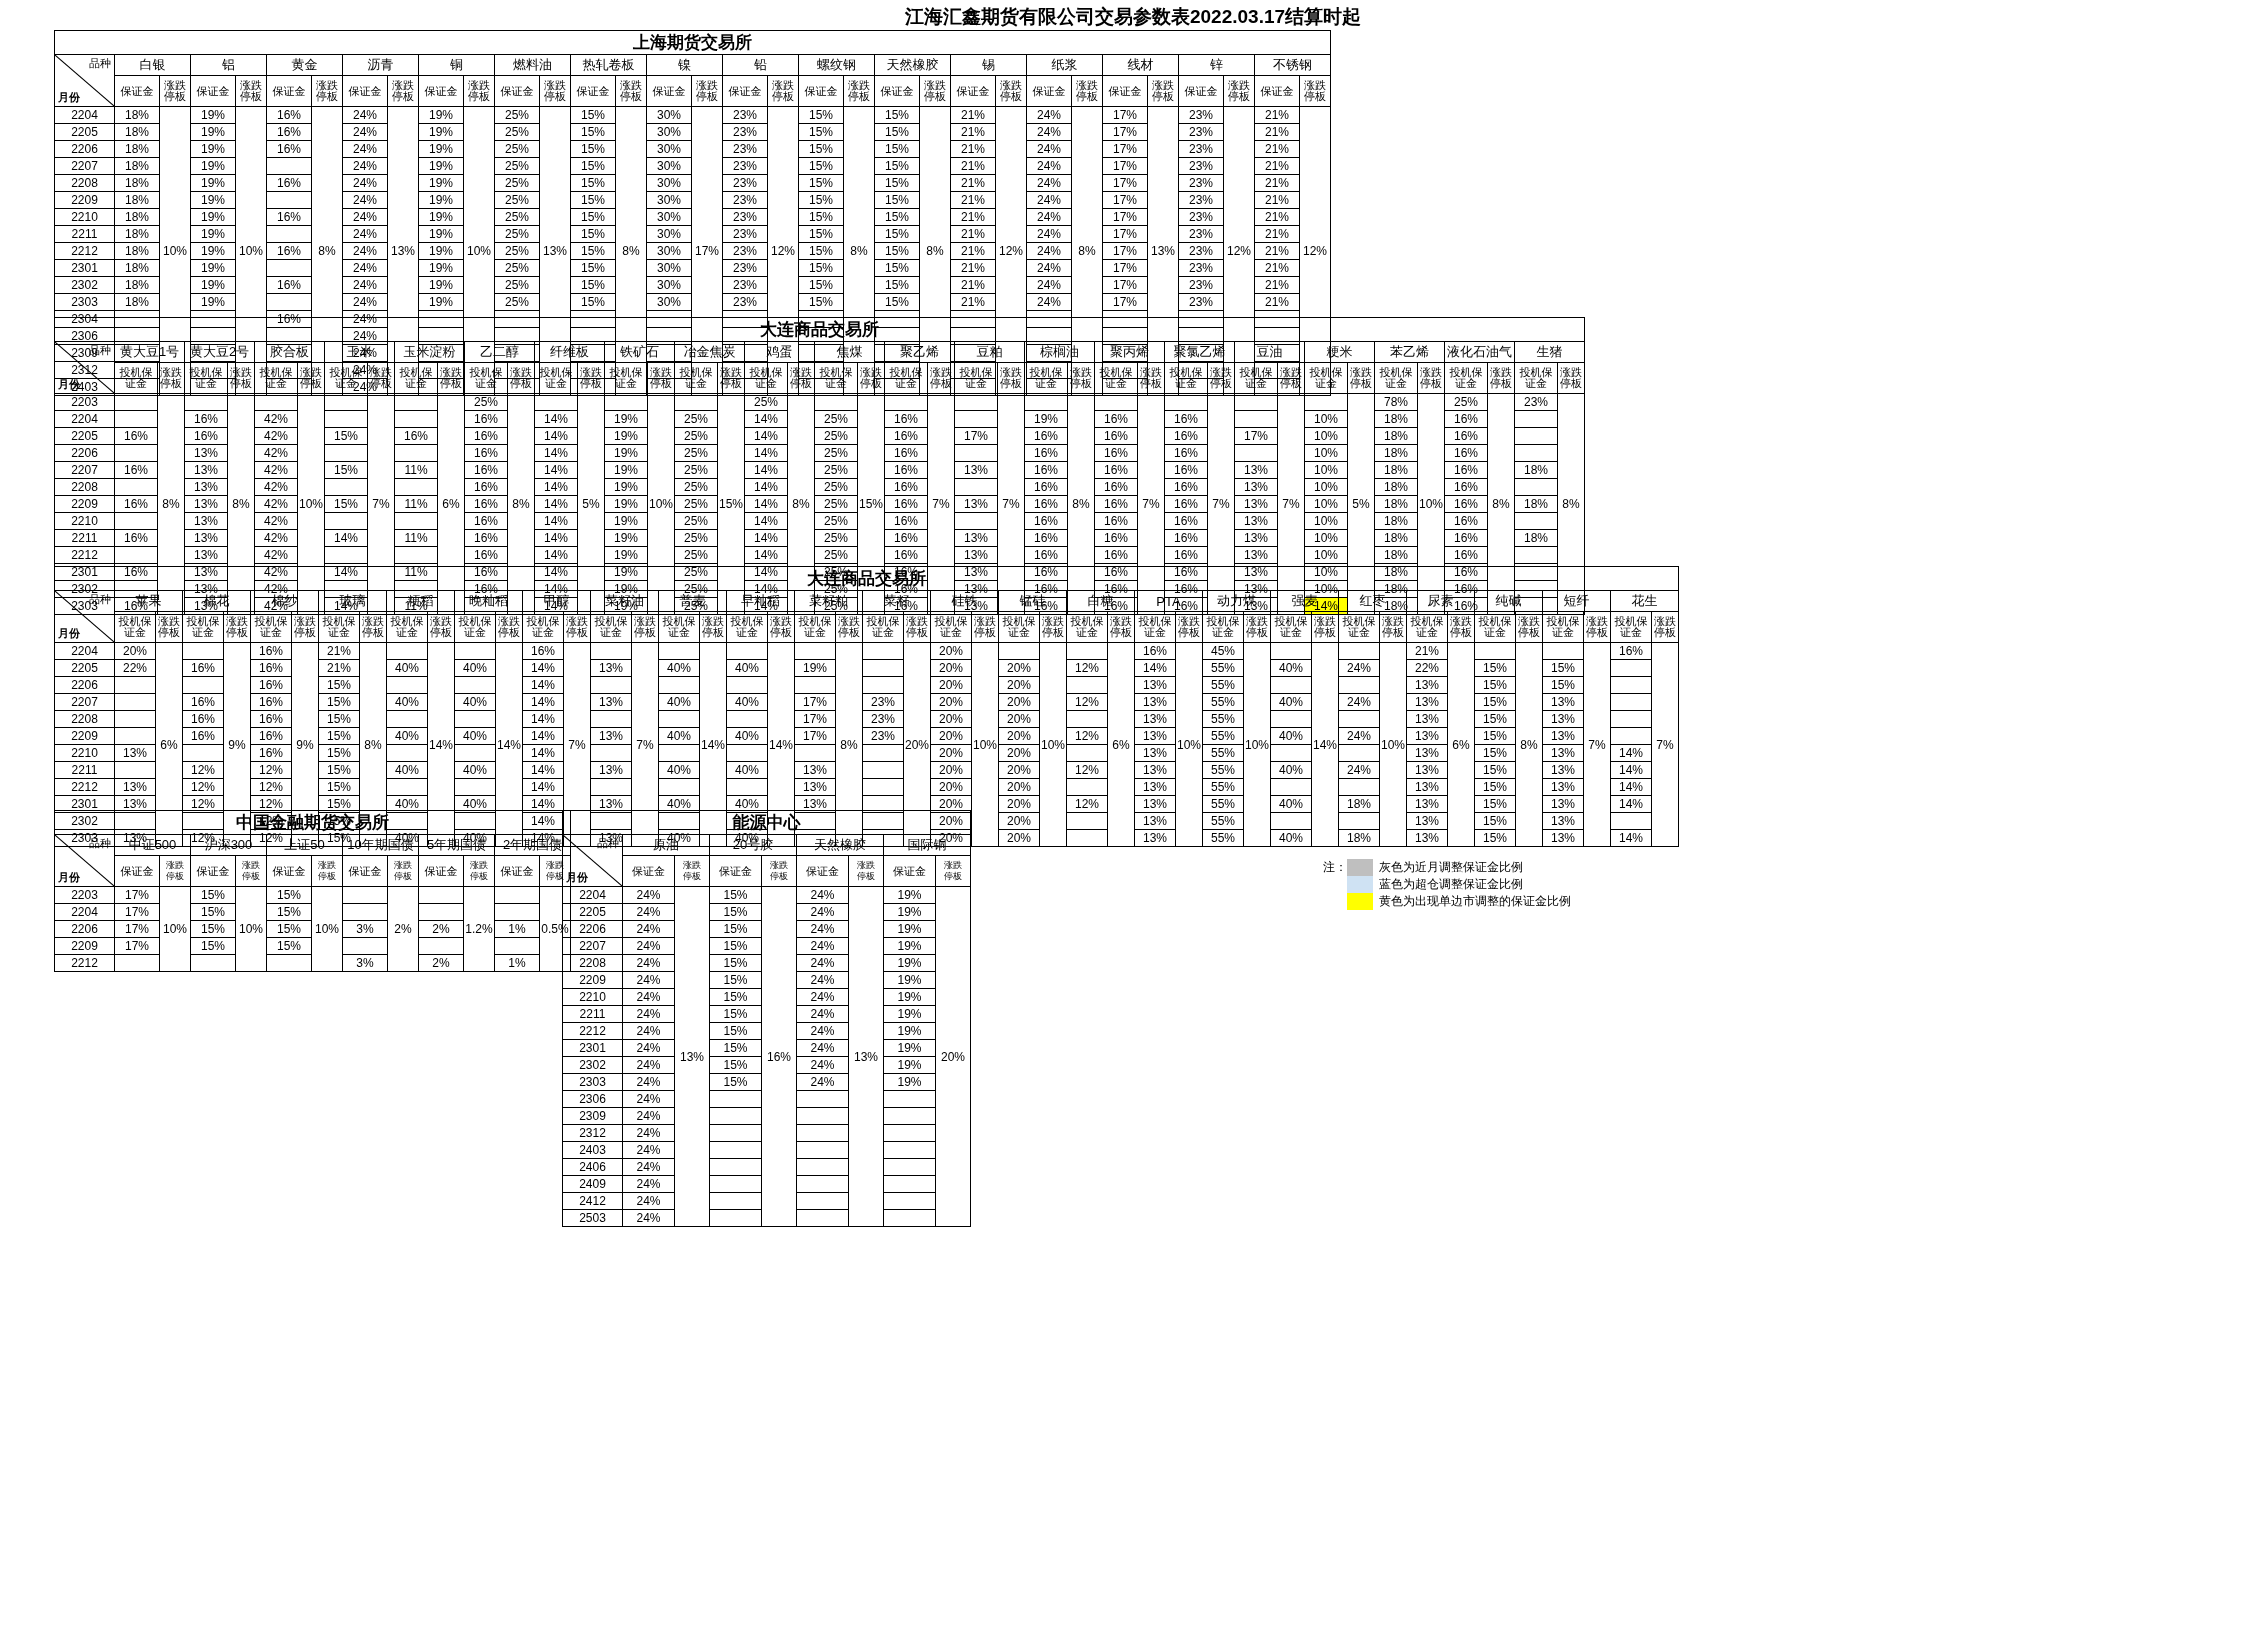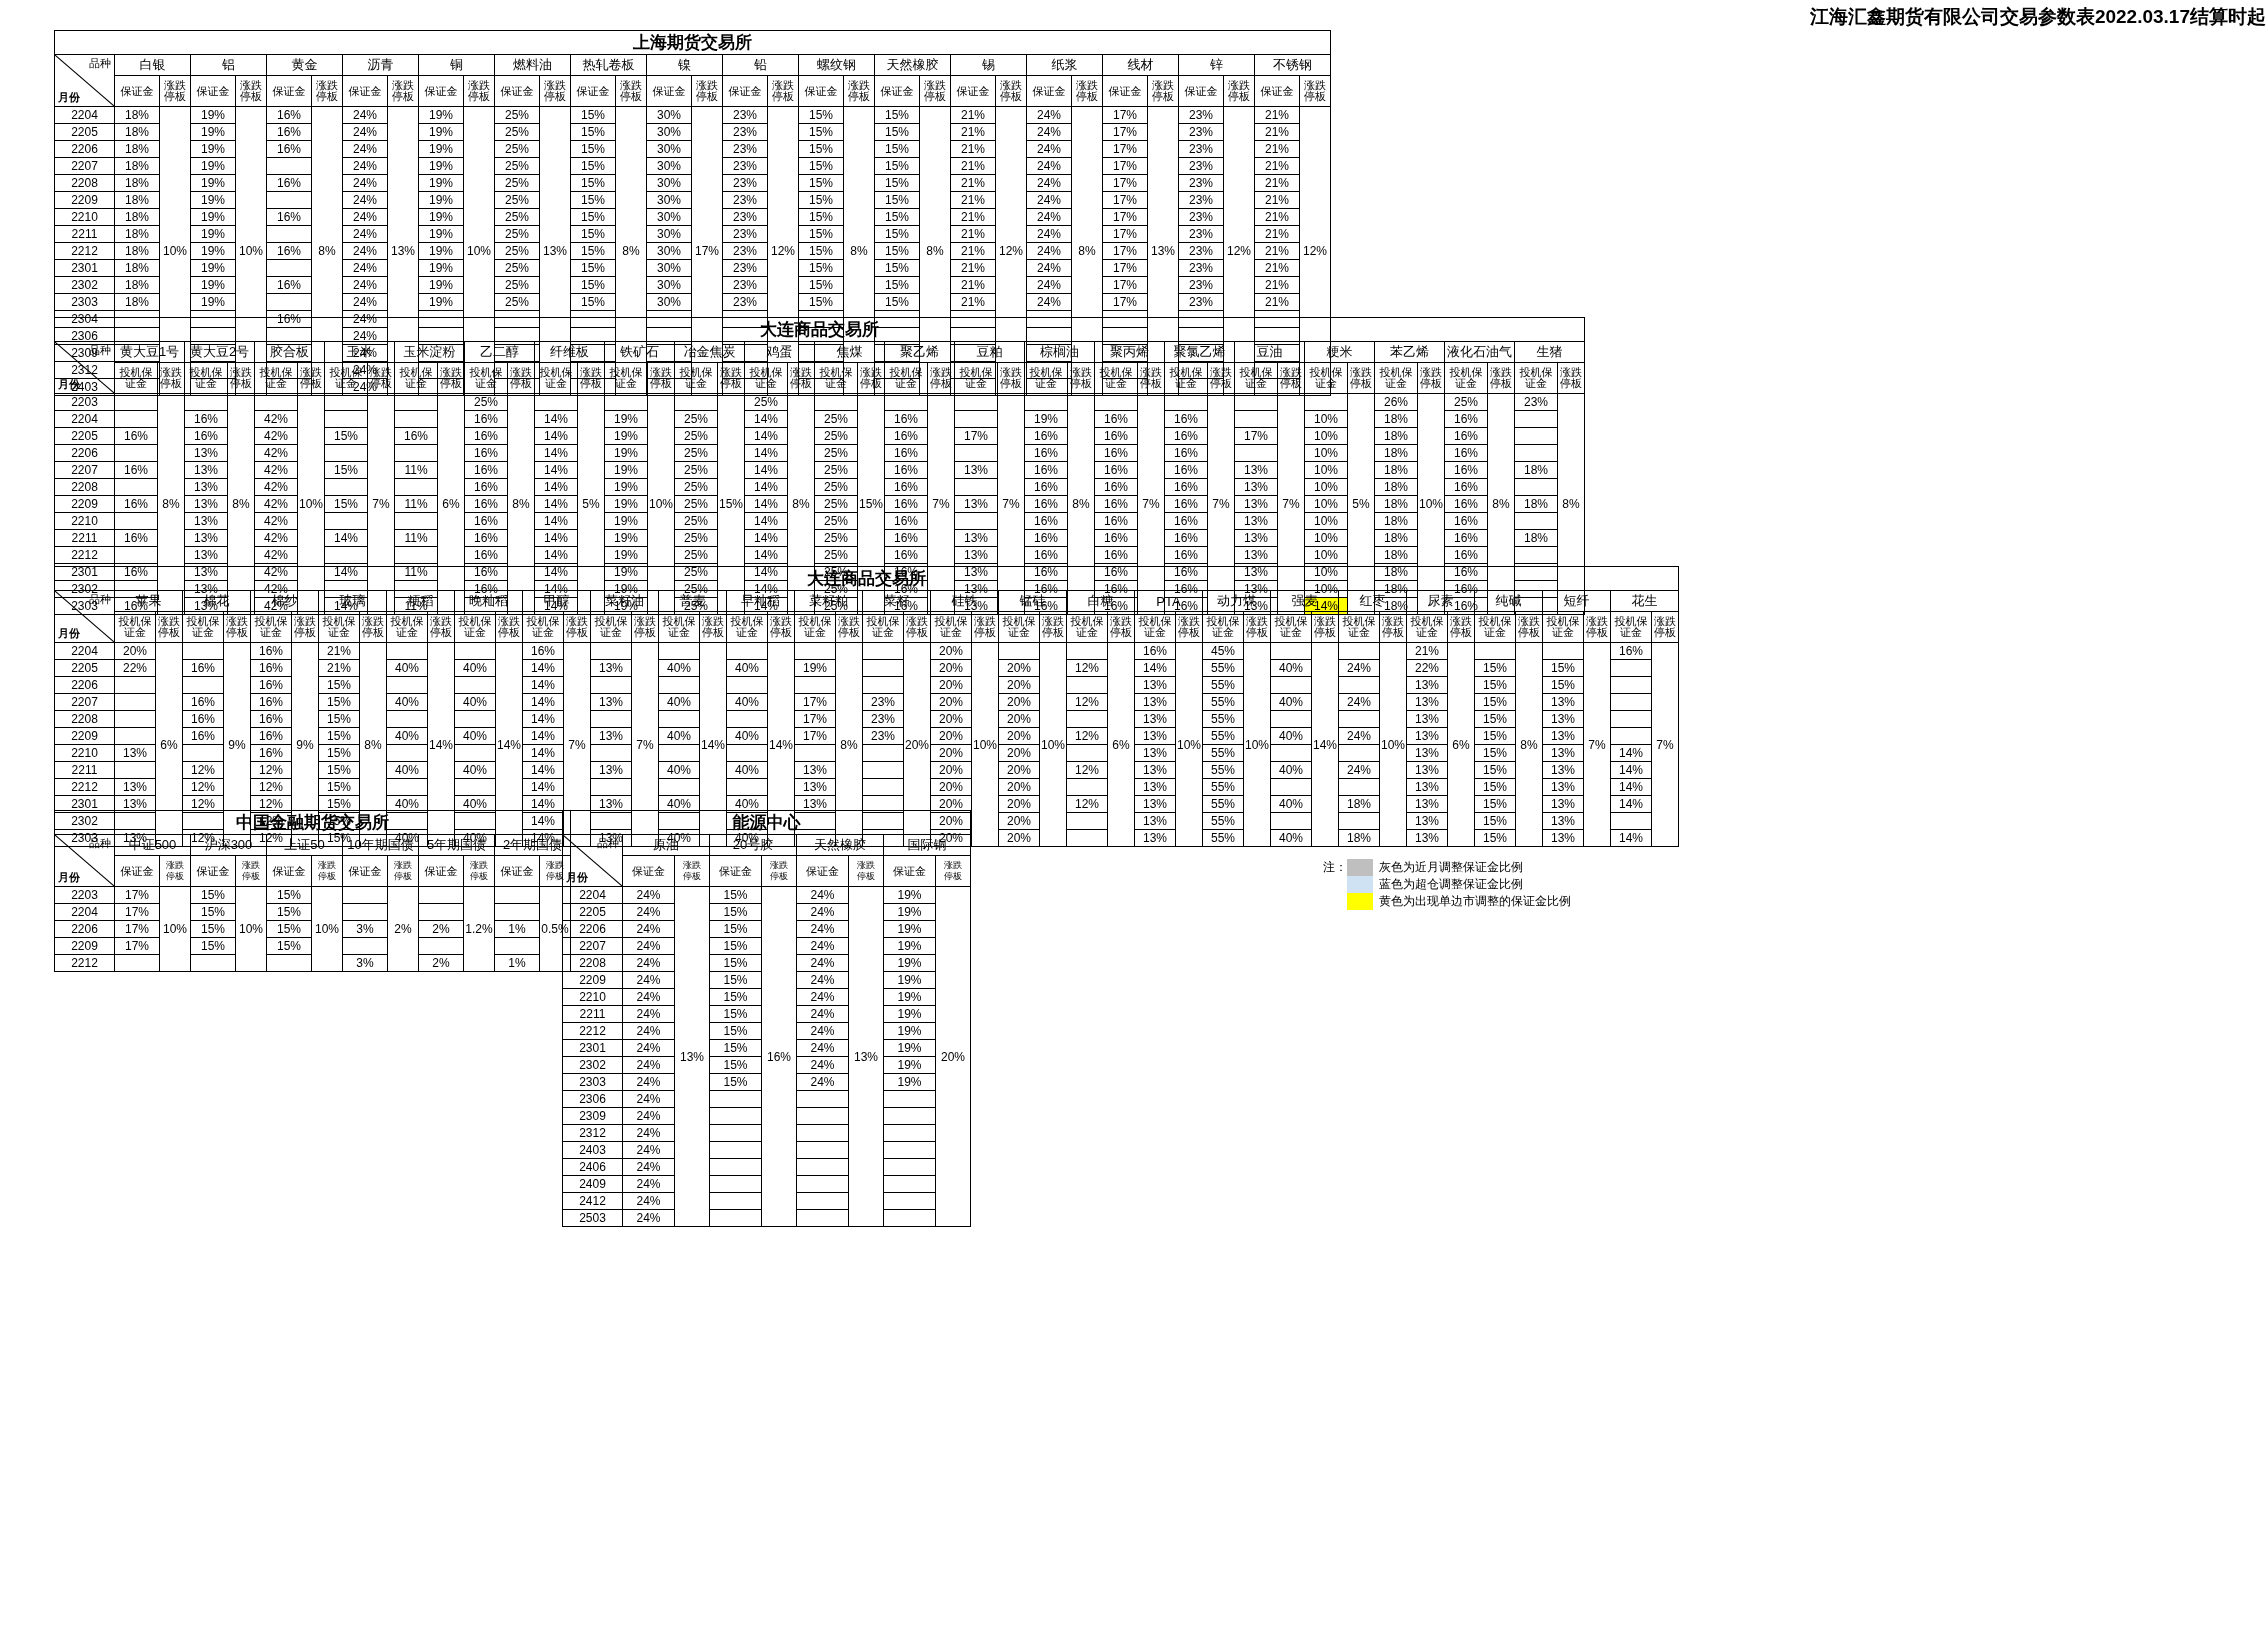--- a/index.html
+++ b/index.html
@@ -1,17 +1,17 @@
 <!DOCTYPE html>
 <html><head>
 <meta charset="utf-8">
 <style>
   html,body{margin:0;padding:0;background:#fff;}
   body{font-family:"Liberation Sans","DejaVu Sans",sans-serif;width:2266px;height:1644px;position:relative;}
-  .title{position:absolute;top:4px;left:0;width:2266px;text-align:right;font-size:19px;font-weight:bold;}
+  .title{position:absolute;top:4px;left:0;width:2266px;text-align:center;font-size:19px;font-weight:bold;}
   table{border-collapse:collapse;table-layout:fixed;}
   td,th{border:1px solid #000;font-size:12px;text-align:center;vertical-align:middle;padding:0;font-weight:normal;}
   .sec{position:absolute;}
   .hdr{font-size:17px;font-weight:bold;height:22px;}
   .grp{height:20px;font-size:13px;}
   .sub{height:30px;font-size:11px;line-height:11px;}
   .r{height:17px;}
   .mon{width:59px;}
   .corner{position:relative;width:59px;height:50px;padding:0;}
   .corner .a{position:absolute;top:1px;right:3px;font-size:11px;}
@@ -547,21 +547,21 @@
           <td></td>
           <td rowspan="13">8%</td>
           <td></td>
           <td rowspan="13">7%</td>
           <td></td>
           <td rowspan="13">7%</td>
           <td></td>
           <td rowspan="13">7%</td>
           <td></td>
           <td rowspan="13">5%</td>
-          <td>26%</td>
+          <td>78%</td>
           <td rowspan="13">10%</td>
           <td>25%</td>
           <td rowspan="13">8%</td>
           <td>23%</td>
           <td rowspan="13">8%</td>
         </tr>
         <tr class="r">
           <td class="mon">2204</td>
           <td></td>
           <td>16%</td>

